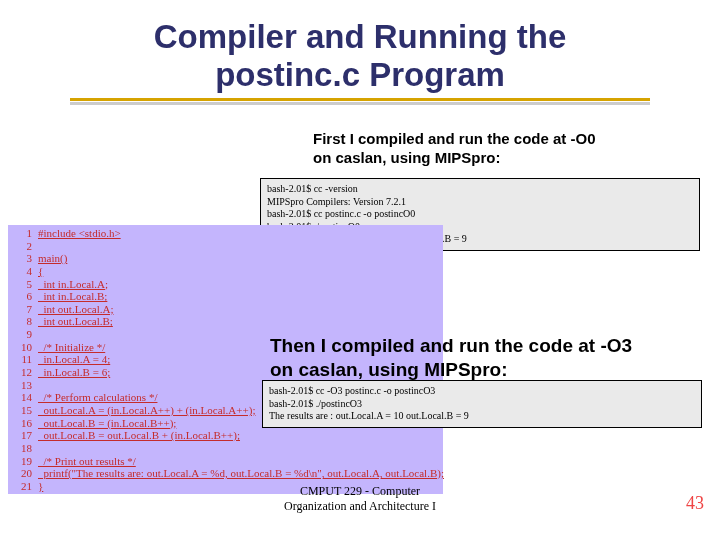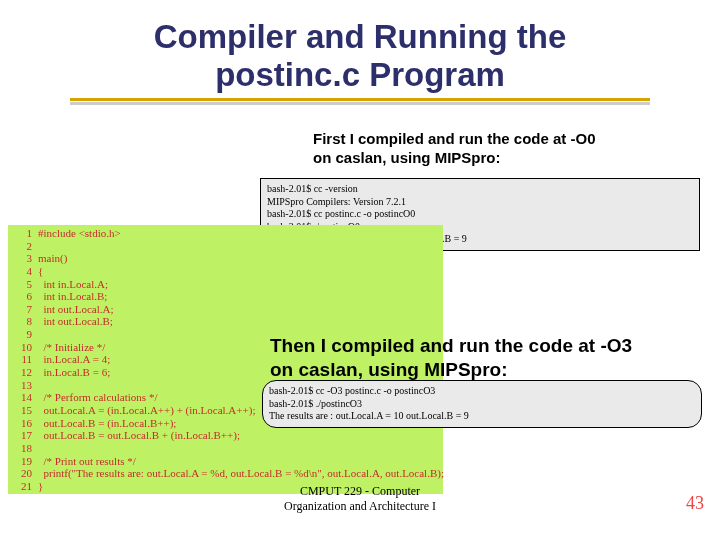--- a/index.html
+++ b/index.html
@@ -35,26 +35,27 @@
     font-weight: bold;
     color: #000;
     line-height: 1.25;
     margin-left: 23px;
   }
   .codebox-left {
     position: absolute;
     left: 8px;
     top: 225px;
     width: 435px;
-    background: #bef264;
+    background: #c4b5fd;
     font-family: "Times New Roman", serif;
     font-size: 11px;
     color: #c52c2c;
     padding: 2px 4px;
     line-height: 1.15;
+    text-decoration: underline;
   }
   .codebox-left .ln {
     display: inline-block;
     width: 20px;
     color: #c52c2c;
     text-align: right;
     margin-right: 6px;
   }
   .term {
     position: absolute;
@@ -69,21 +70,21 @@
   .term1 { left: 260px; top: 178px; width: 440px; }
   .midtext {
     position: absolute;
     left: 270px;
     top: 334px;
     font-size: 19px;
     font-weight: bold;
     color: #000;
     line-height: 1.25;
   }
-  .term2 { left: 262px; top: 380px; width: 440px; border-radius: 14px; }
+  .term2 { left: 262px; top: 380px; width: 440px; }
   .footer {
     position: absolute;
     left: 0;
     right: 0;
     bottom: 26px;
     text-align: center;
     font-family: "Times New Roman", serif;
     font-size: 12px;
     color: #000;
   }

